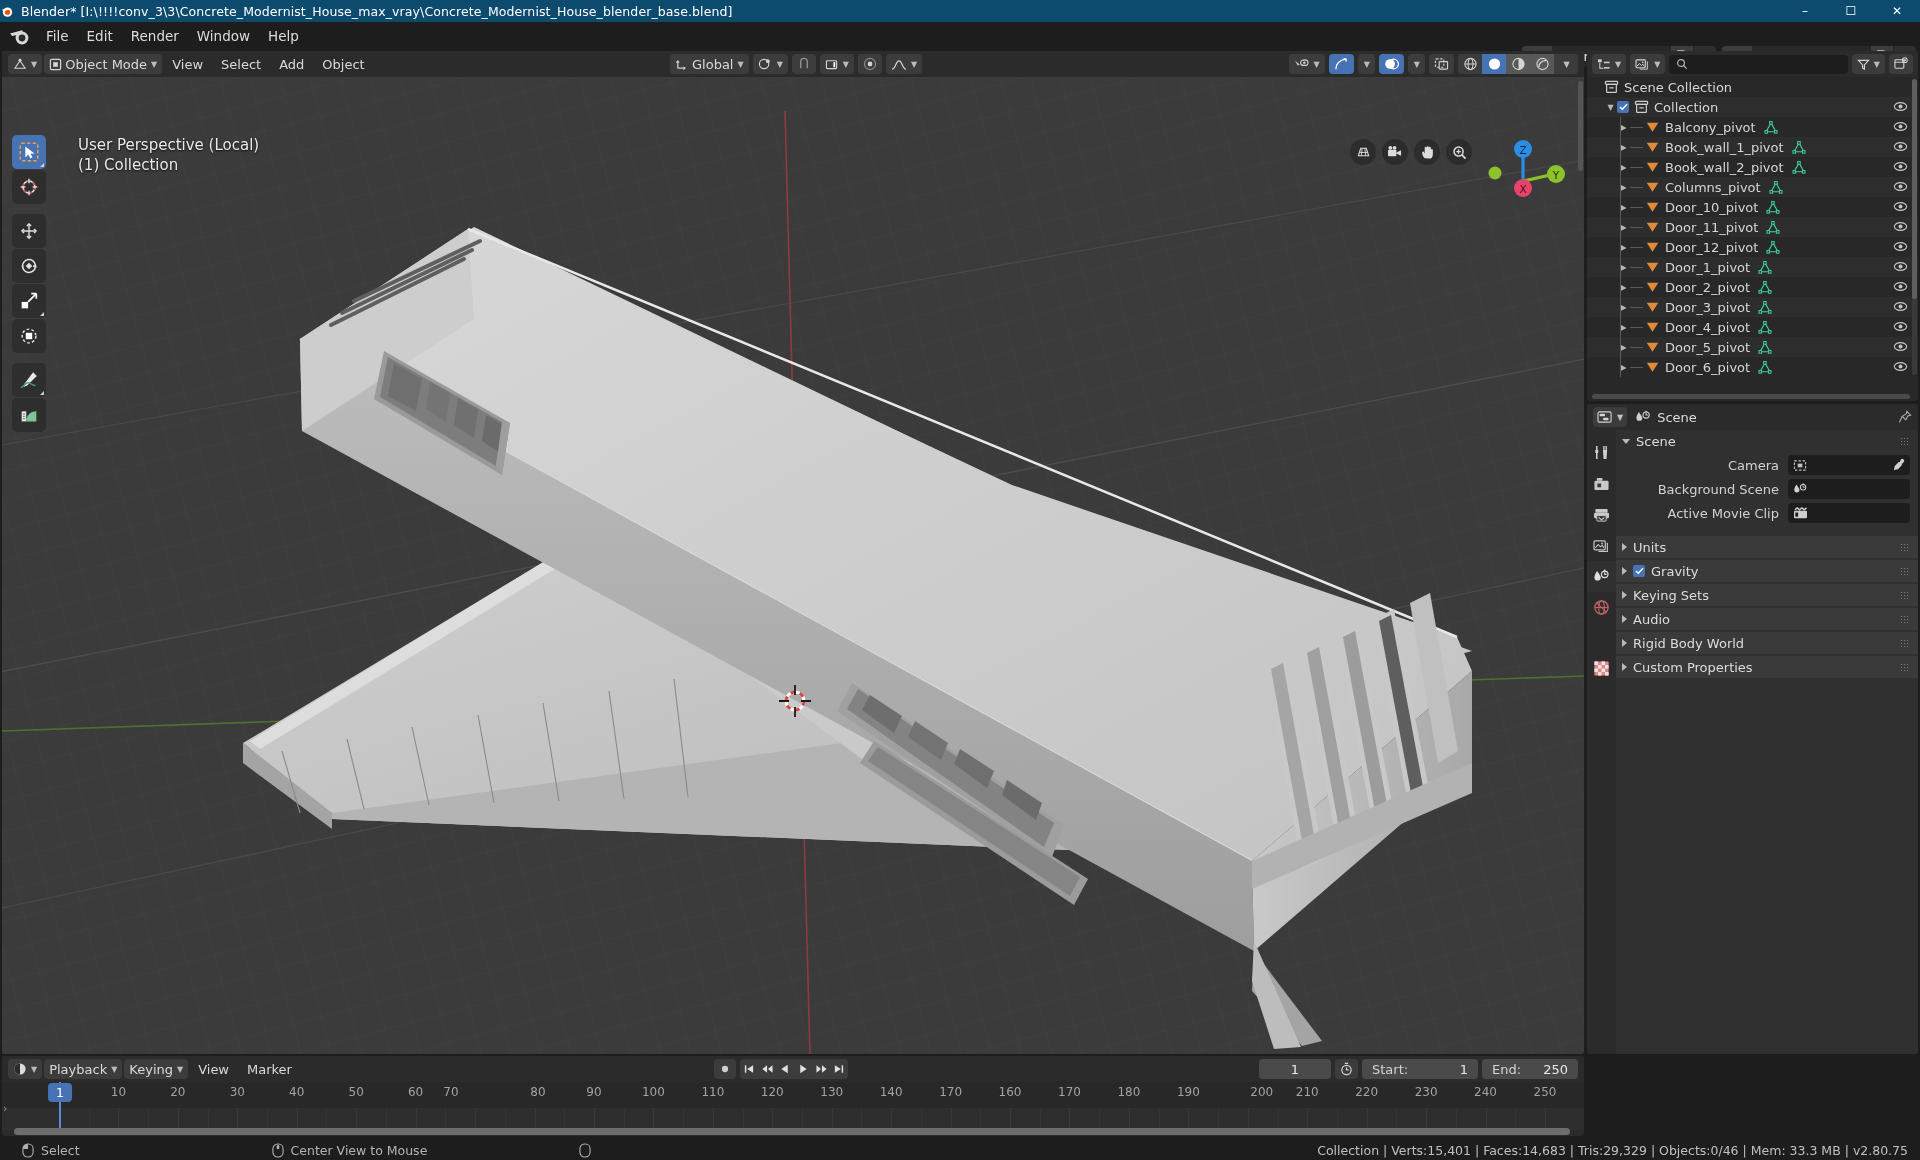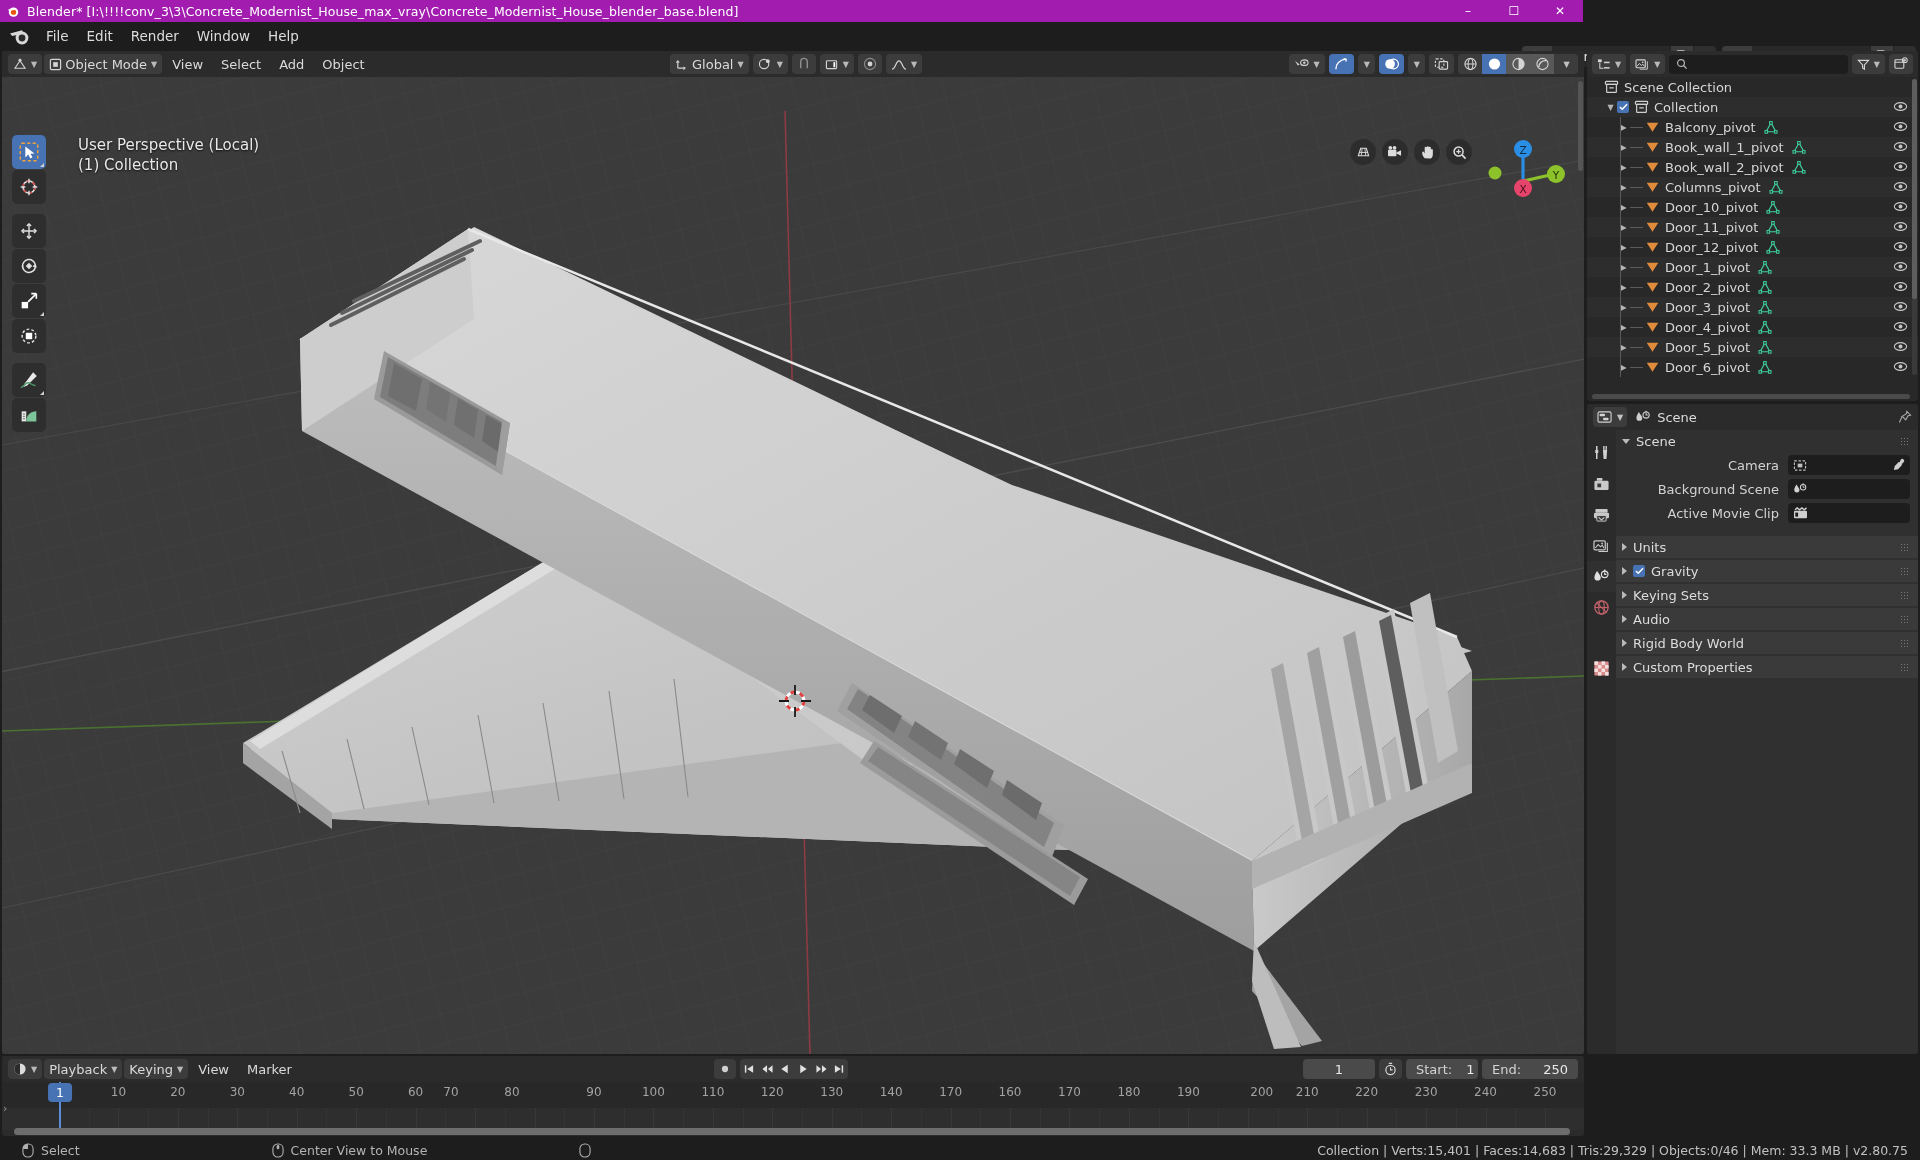--- a/index.html
+++ b/index.html
@@ -8,22 +8,22 @@
     background:#1d1d1d;
     font-family:"DejaVu Sans", sans-serif;
     font-size:13.5px;
     color:#e4e4e4;
     -webkit-font-smoothing:antialiased;
   }
   .app{ position:relative; width:1920px; height:1160px; }
 
   
   .titlebar{
-    position:absolute; left:0; top:0; width:1583px; height:22px;
-    background:#a21caf; display:flex; align-items:center; padding-left:6px;
+    position:absolute; left:0; top:0; width:1920px; height:22px;
+    background:#0c4a6e; display:flex; align-items:center; 
   }
   .titlebar .tb-icon{ width:15px; height:15px; margin-right:6px; display:block; }
   .titlebar .tb-text{ font-size:12.5px; color:#ffffff; letter-spacing:.1px; white-space:nowrap; }
   .winbtns{ position:absolute; right:0; top:0; height:22px; display:flex; }
   .winbtn{ width:46px; height:22px; display:flex; align-items:center; justify-content:center; color:#fff; font-size:12px; }
 
   
   .topbar{
     position:absolute; left:0; top:22px; width:1920px; height:27px;
     background:#1d1d1d; display:flex; align-items:flex-end;
@@ -698,39 +698,39 @@
 
     <div class="tl-right">
       <div class="numfield" style="width:72px">1</div>
       <div class="hbtn">
         <svg width="13" height="14" viewBox="0 0 14 15">
             <circle cx="7" cy="8.5" r="5" fill="none" stroke="#d4d4d4" stroke-width="1.3"></circle>
             <path d="M7 5.5 V8.5 H9.3" stroke="#d4d4d4" stroke-width="1.2" fill="none"></path>
             <path d="M5.2 1.5 H8.8" stroke="#d4d4d4" stroke-width="1.4"></path>
           </svg>
       </div>
-      <div class="numfield lbl" style="width:72px">
+      <div class="numfield lbl" style="width:116px">
         <span class="k">Start:</span>
         <span>1</span>
       </div>
       <div class="numfield lbl" style="width:96px">
         <span class="k">End:</span>
         <span>250</span>
       </div>
     </div>
 
     <div class="tl-ruler" id="tl-ruler">
         <div class="tick" style="left: 116.44px;">10</div>
         <div class="tick" style="left: 175.88px;">20</div>
         <div class="tick" style="left: 235.32px;">30</div>
         <div class="tick" style="left: 294.76px;">40</div>
         <div class="tick" style="left: 354.2px;">50</div>
         <div class="tick" style="left: 413.64px;">60</div>
         <div class="tick" style="left: 449px;">70</div>
-        <div class="tick" style="left: 510px;">80</div>
+        <div class="tick" style="left: 536px;">80</div>
         <div class="tick" style="left: 591.96px;">90</div>
         <div class="tick" style="left: 651.4px;">100</div>
         <div class="tick" style="left: 710.84px;">110</div>
         <div class="tick" style="left: 770.28px;">120</div>
         <div class="tick" style="left: 829.72px;">130</div>
         <div class="tick" style="left: 889.16px;">140</div>
         <div class="tick" style="left: 948.6px;">170</div>
         <div class="tick" style="left: 1008.04px;">160</div>
         <div class="tick" style="left: 1067.48px;">170</div>
         <div class="tick" style="left: 1126.92px;">180</div>

